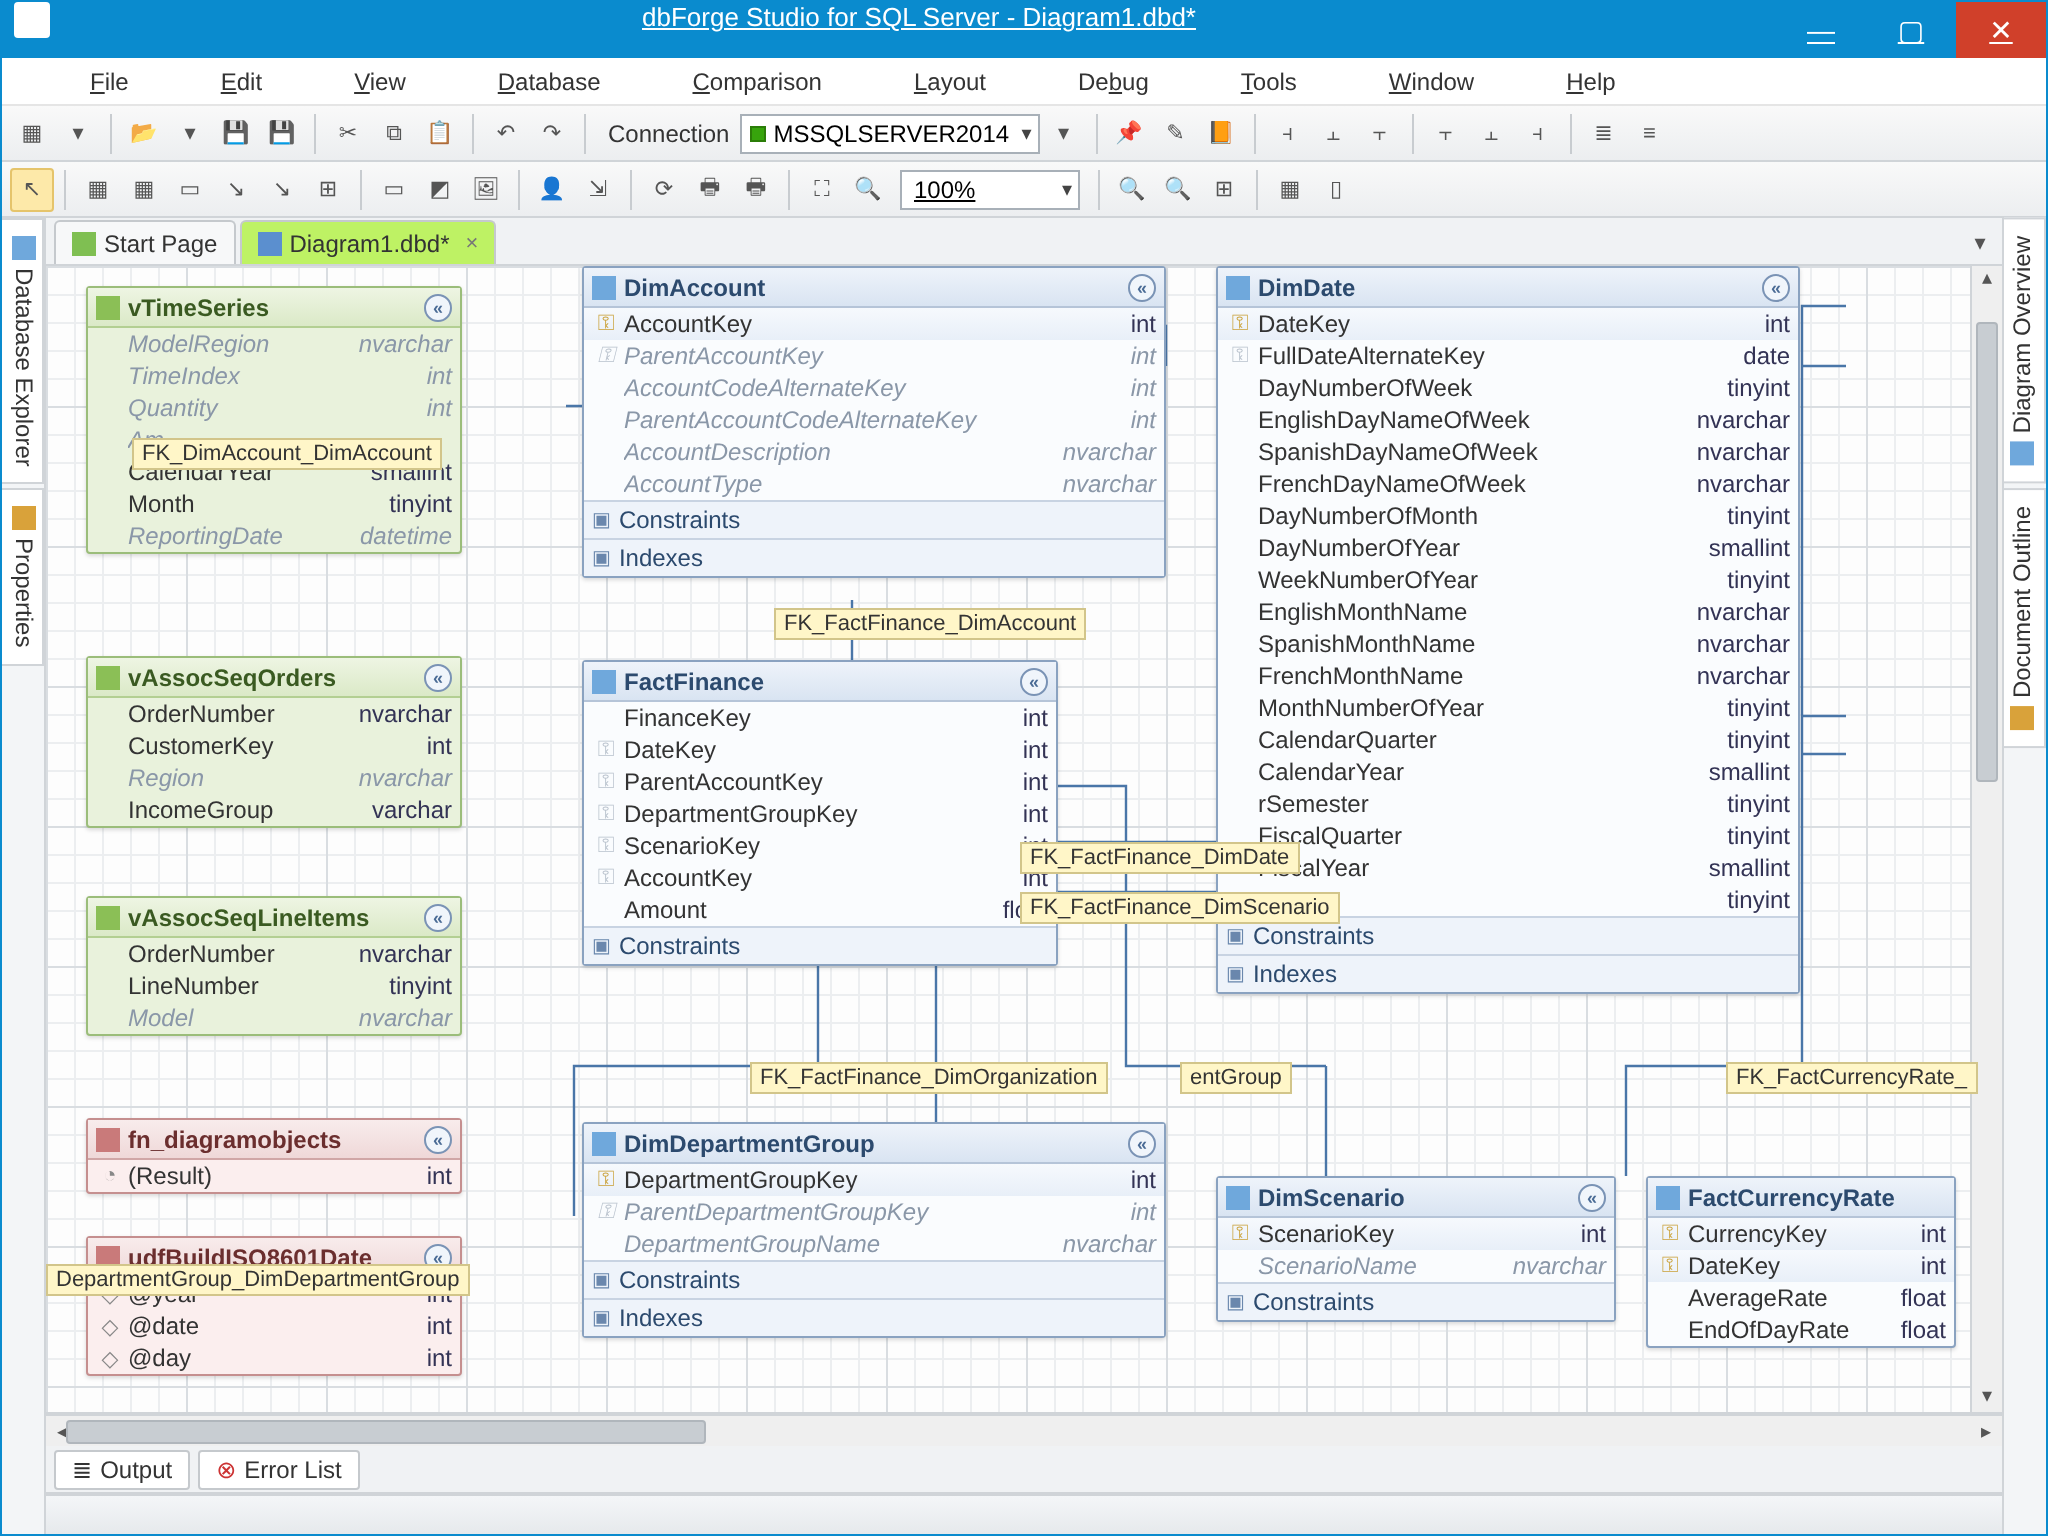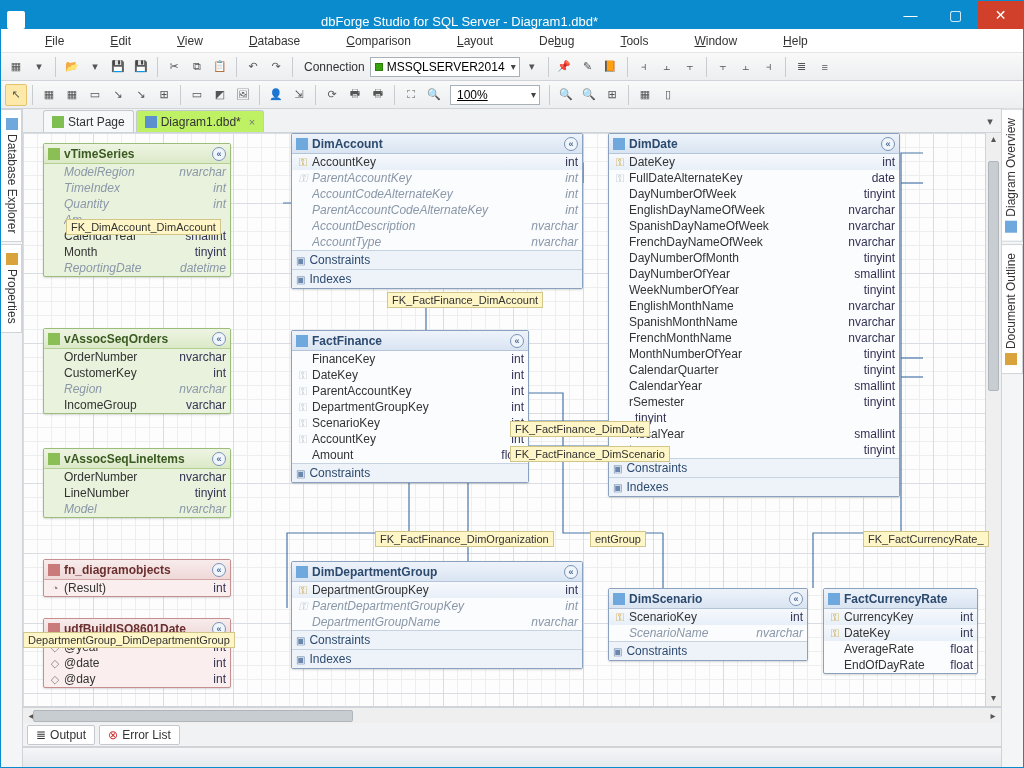--- a/index.html
+++ b/index.html
@@ -1,18 +1,18 @@
 <!DOCTYPE html>
 <html><head>
 <meta charset="utf-8">
 <style>
   * { box-sizing: border-box; font-family: "Segoe UI", Tahoma, sans-serif; font-size: 12px; }
   html, body { margin:0; padding:0; width:1024px; height:768px; overflow:hidden; background:#fff; }
   .window { width:1024px; height:768px; border:1px solid #0a8bce; display:flex; flex-direction:column; }
-  .titlebar { height:28px; background:#0a8bce; color:#fff; display:flex; align-items:flex-end; }
+  .titlebar { height:28px; background:#0a8bce; color:#fff; display:flex; align-items:flex-start;text-decoration:underline; }
   .titlebar .appicon { width:18px; height:18px; margin:0 6px; background:#fff; border-radius:2px; display:inline-block; }
   .titlebar .title { flex:1; text-align:center; font-size:13px; color:#fff; }
   .winbtns { display:flex; }
   .winbtn { width:45px; height:28px; display:flex; align-items:center; justify-content:center; color:#fff; font-size:14px; }
   .winbtn.close { background:#d0402a; }
   .menubar { height:24px; background:#fff; border-bottom:1px solid #e5e5e5; display:flex; align-items:center; padding:0 6px; gap:2px; }
   .menuitem { padding:2px 6px; color:#333;margin-left:32px; }
   .menuitem u { text-decoration:underline; }
   .toolbar { height:28px; background:linear-gradient(#f9f9f9,#eceef0); border-bottom:1px solid #d0d4d8; display:flex; align-items:center; padding:0 4px; gap:1px; }
   .tbtn { width:22px; height:22px; border:1px solid transparent; border-radius:2px; display:flex; align-items:center; justify-content:center; font-size:11px; color:#555; }
@@ -24,21 +24,21 @@
   .conn-dot { width:8px; height:8px; background:#37a40c; margin-right:4px; border:1px solid #2b7d08; }
   .zoom-select { height:20px; width:90px; border:1px solid #a8b0b8; background:#fff; display:flex; align-items:center; padding:0 14px 0 6px; position:relative; margin:0 4px;text-decoration:underline; }
   .zoom-select::after { content:"▾"; position:absolute; right:3px; color:#444; font-size:10px; }
   .main { flex:1; display:flex; min-height:0; }
   .sidetabs { width:22px; background:#f3f5f7; border-right:1px solid #d0d4d8; display:flex; flex-direction:column; }
   .sidetabs.right { border-right:none; border-left:1px solid #d0d4d8; }
   .sidetab { writing-mode:vertical-rl; padding:8px 2px; border:1px solid #d0d4d8; border-left:none; background:#fff; margin-bottom:2px; color:#333; font-size:11px; text-align:center; }
   .sidetabs.right .sidetab { border-left:1px solid #d0d4d8; border-right:none; transform:rotate(180deg); }
   .sidetab .ticon{ display:inline-block; width:12px; height:12px; background:#6fa8dc; margin-bottom:4px; }
   .workarea { flex:1; display:flex; flex-direction:column; min-width:0; }
-  .doctabs { height:24px; background:#f0f2f4; border-bottom:1px solid #d0d4d8; display:flex; align-items:flex-end; padding-left:20px; }
+  .doctabs { height:24px; background:#f0f2f4; border-bottom:1px solid #d0d4d8; display:flex; align-items:flex-end; padding-left:4px; }
   .doctab { height:22px; border:1px solid #c5c9cd; border-bottom:none; background:#f7f8f9; padding:2px 8px; margin-right:2px; display:flex; align-items:center; gap:4px; border-radius:3px 3px 0 0; color:#333; }
   .doctab.active { background:#bef264; }
   .doctab .ticon{ width:12px; height:12px; display:inline-block; }
   .doctab .closex{ color:#777; margin-left:4px; font-size:11px; }
   .canvas-wrap { flex:1; position:relative; overflow:hidden; border-bottom:1px solid #d0d4d8; }
   .canvas {
     position:absolute; inset:0;
     background:
       linear-gradient(#d9dde1 1px, transparent 1px) 0 0/70px 70px,
       linear-gradient(90deg,#d9dde1 1px, transparent 1px) 0 0/70px 70px,
@@ -571,20 +571,21 @@
                   <span class="cname">CalendarYear</span>
                   <span class="ctype">smallint</span>
                 </div>
                 <div class="erow">
                   <span class="ricon blank"></span>
                   <span class="cname">rSemester</span>
                   <span class="ctype">tinyint</span>
                 </div>
                 <div class="erow">
                   <span class="ricon blank"></span>
+                  <span class="cname">FiscalQuarter</span>
                   <span class="ctype">tinyint</span>
                 </div>
                 <div class="erow">
                   <span class="ricon blank"></span>
                   <span class="cname">FiscalYear</span>
                   <span class="ctype">smallint</span>
                 </div>
                 <div class="erow">
                   <span class="ricon blank"></span>
                   <span class="cname">ter</span>
@@ -645,21 +646,21 @@
                 </div>
                 <div class="erow">
                   <span class="ricon blank"></span>
                   <span class="cname">EndOfDayRate</span>
                   <span class="ctype">float</span>
                 </div>
               </div>
           </div>
 
           <div class="tip" style="left:43px; top:86px">FK_DimAccount_DimAccount</div>
-          <div class="tip" style="left:364px; top:159px">FK_FactFinance_DimAccount</div>
+          <div class="tip" style="left:364px; top:171px">FK_FactFinance_DimAccount</div>
           <div class="tip" style="left:487px; top:288px">FK_FactFinance_DimDate</div>
           <div class="tip" style="left:487px; top:313px">FK_FactFinance_DimScenario</div>
           <div class="tip" style="left:352px; top:398px">FK_FactFinance_DimOrganization</div>
           <div class="tip" style="left:0px; top:499px">DepartmentGroup_DimDepartmentGroup</div>
           <div class="tip" style="left:567px; top:398px">entGroup</div>
           <div class="tip" style="left:840px; top:398px">FK_FactCurrencyRate_</div>
 
           <div class="vscroll">
             <div class="arrow">▴</div>
               <div class="thumb"></div>

